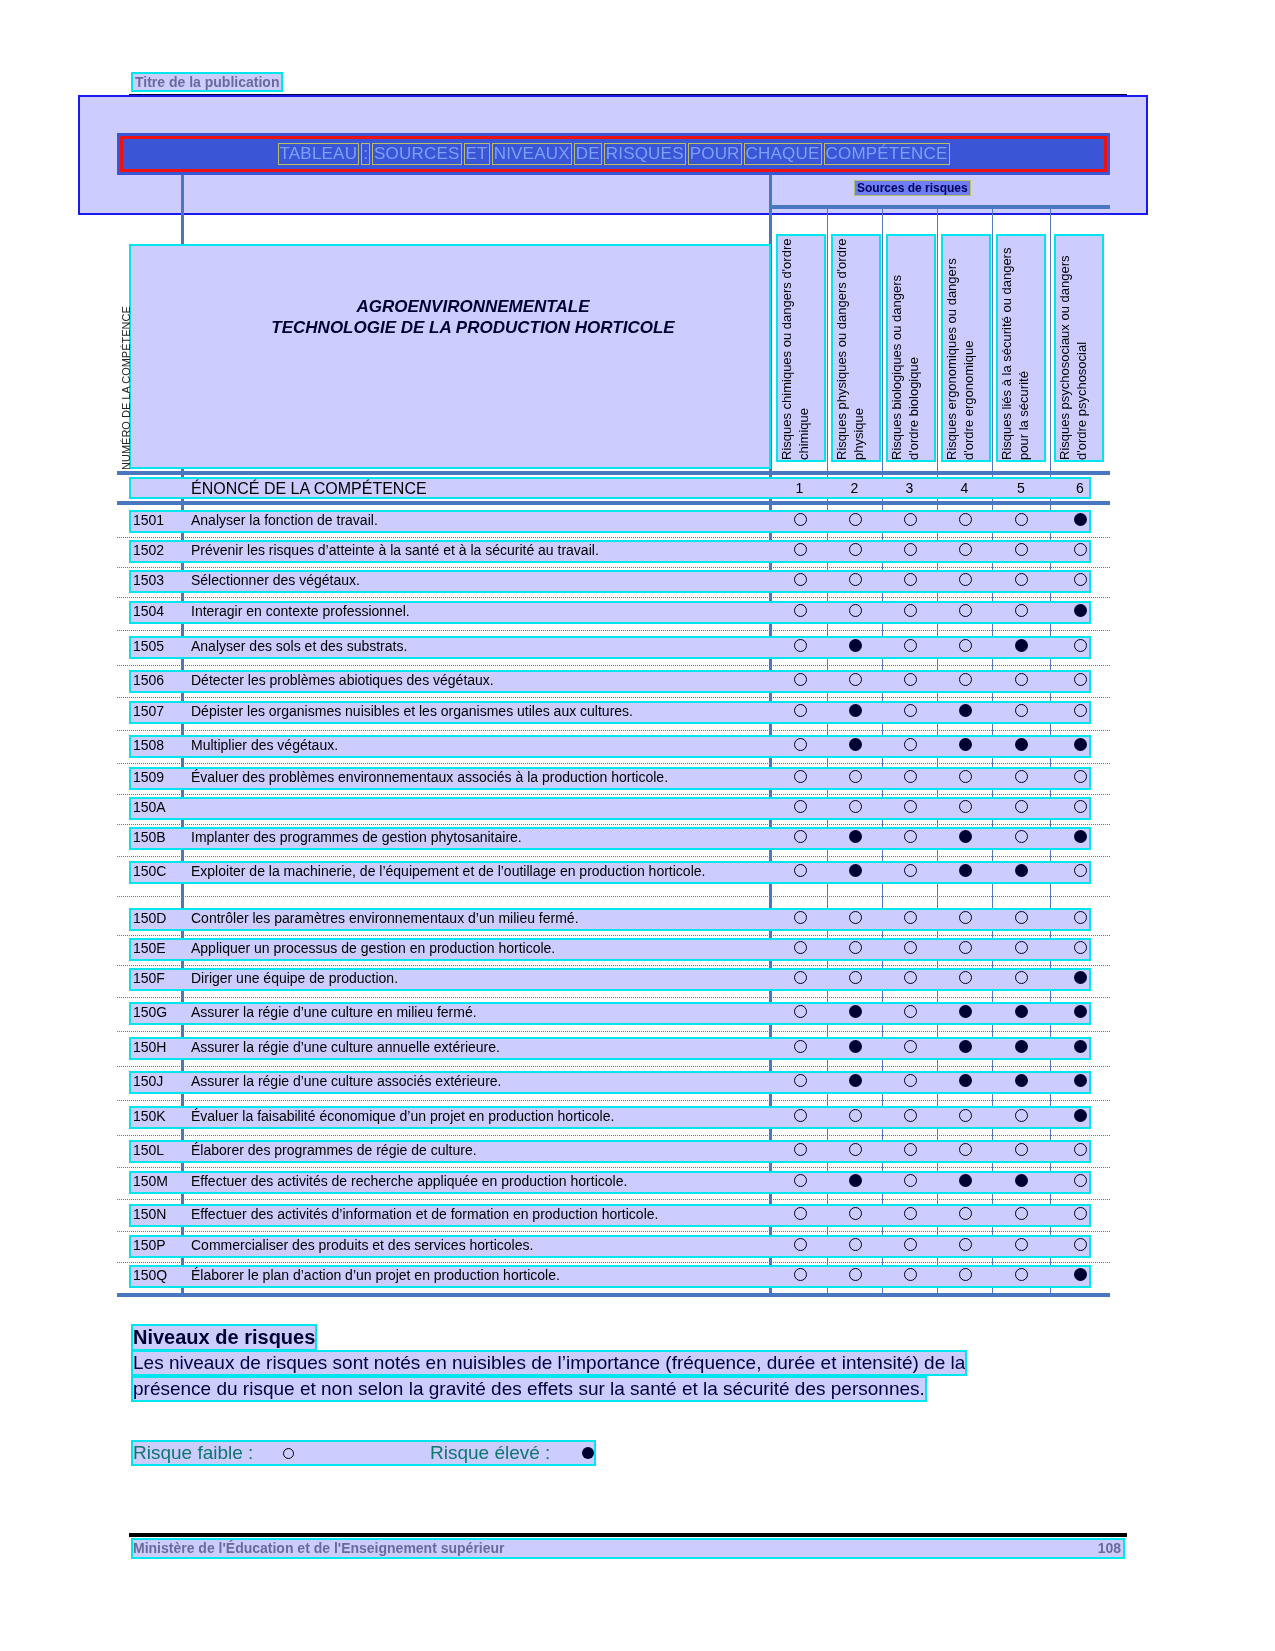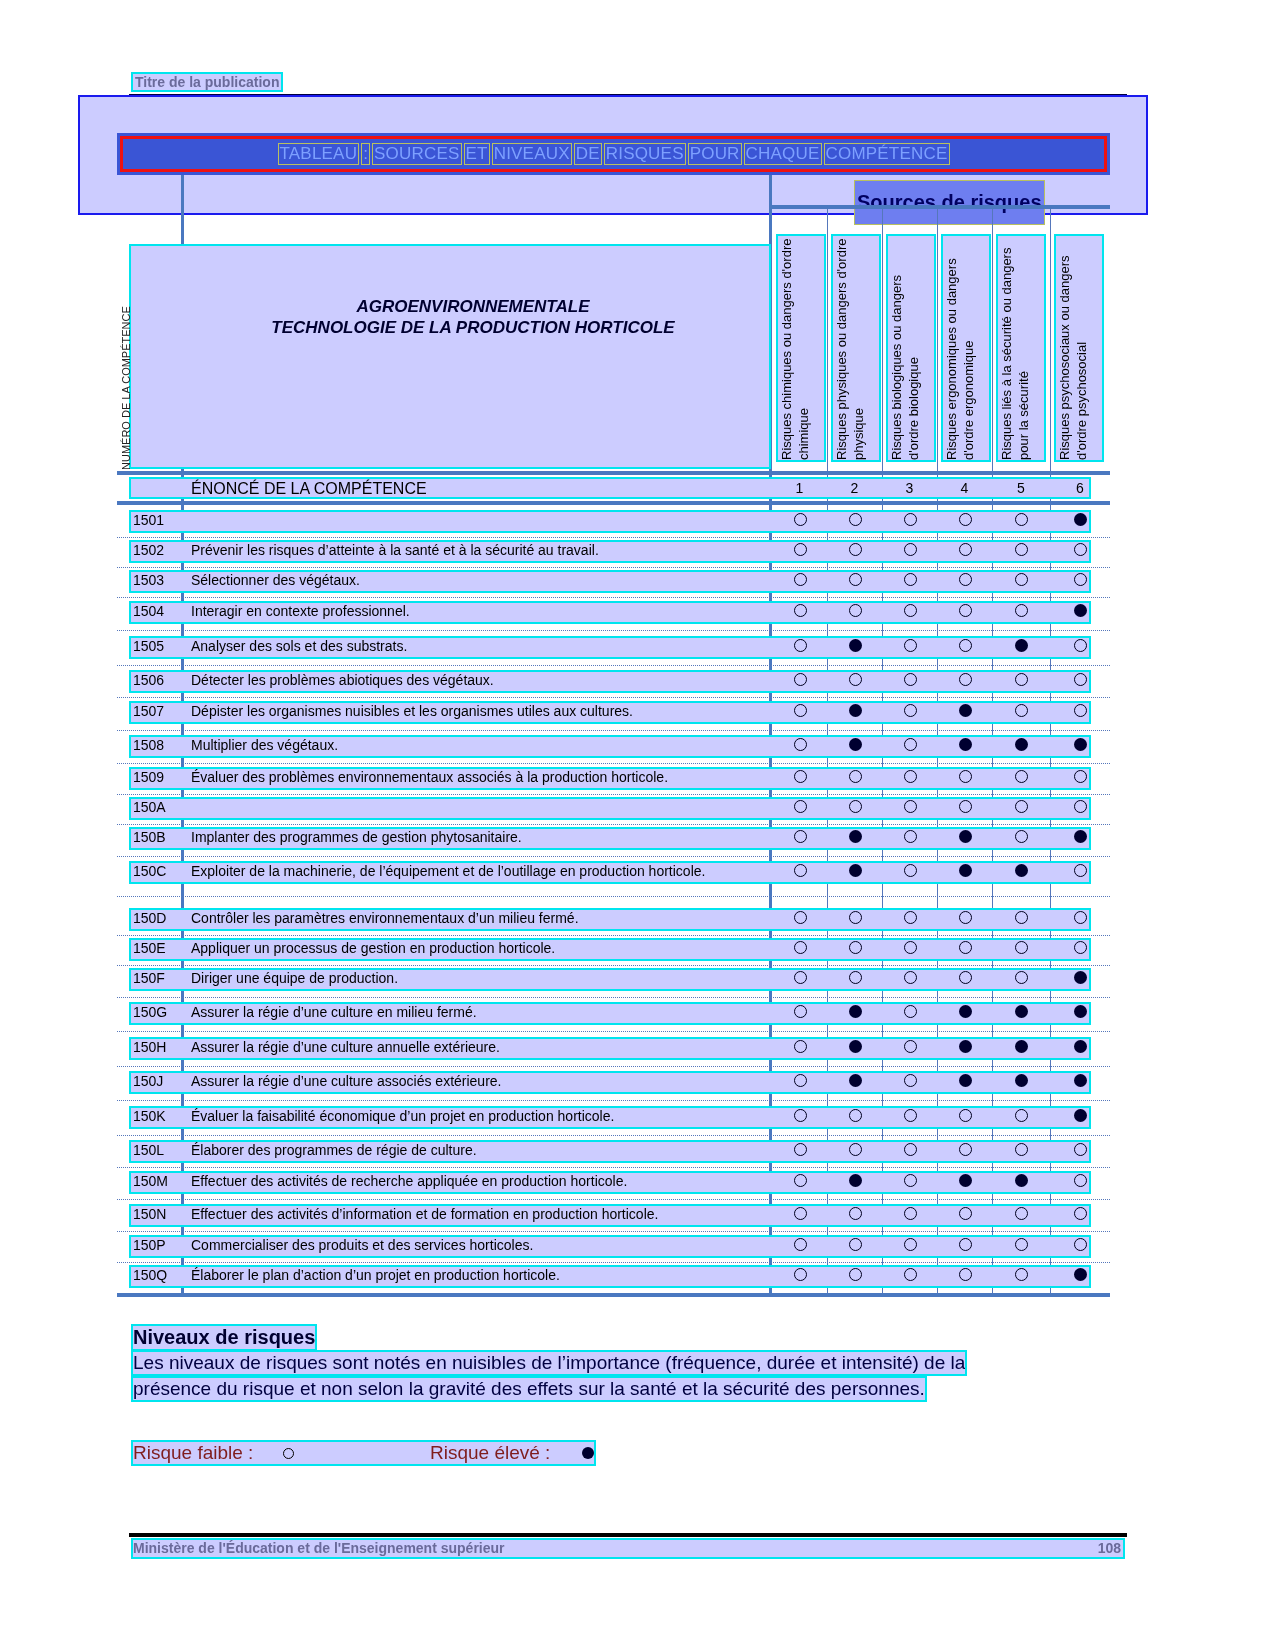--- a/index.html
+++ b/index.html
@@ -7,21 +7,21 @@
          font-family:"Liberation Sans", sans-serif; color:#000; }
   .abs { position:absolute; }
   .hl { background:#ccccff; outline:2px solid #00e5ee; }
   #pub-title { left:133px; top:74px; font-size:14px; color:#6a6a9a; font-weight:bold; line-height:16px; padding:0 2px; }
   #top-rule { left:129px; top:94px; width:998px; height:3px; background:#000040; }
   #header-frame { left:78px; top:95px; width:1070px; height:120px; border:2px solid #1a1aee; background:#ccccff; box-sizing:border-box; }
   #title-bar { left:117px; top:133px; width:993px; height:42px; background:#3a55d5; }
   #title-inner { left:120px; top:136px; width:987px; height:36px; border:3px solid #ee1111; box-sizing:border-box;
                  display:flex; align-items:center; justify-content:center; color:#7da0ff; font-size:17px; letter-spacing:0.2px; }
   #title-inner span.w { outline:1px solid #b8c060; padding:0 1px; margin:0 2px; }
-  #sources-label { left:855px; top:181px; font-size:20px; font-weight:bold; color:#000060; background:#6e7ef0; outline:1px solid #b8c060; padding:10px 2px; }
+  #sources-label { left:855px; top:181px; font-size:12px; font-weight:bold; color:#000060; background:#6e7ef0; outline:1px solid #b8c060; padding:0 2px; }
   #sources-rule { left:770px; top:205px; width:340px; height:4px; background:#4a78c0; }
   .vline { position:absolute; background:#4a78c0; }
   .thin { width:1px; background:#5577bb; }
   #comp-header { left:131px; top:246px; width:638px; height:221px; }
   #comp-title { left:183px; top:296px; width:580px; text-align:center; font-size:17px; font-weight:bold; font-style:italic; color:#000030; line-height:21px; }
   #numero-label { left:120px; top:470px; transform-origin:0 0; transform:rotate(-90deg); font-size:11px; color:#222; white-space:nowrap; }
   .col-head { position:absolute; top:236px; width:46px; height:224px; }
   .col-head .rot { position:absolute; left:0; top:224px; width:224px; transform-origin:0 0; transform:rotate(-90deg);
                    font-size:13px; line-height:17px; color:#000; }
   #hdr-rule1 { left:117px; top:471px; width:993px; height:4px; background:#4a78c0; }
@@ -30,21 +30,21 @@
   .row { position:absolute; left:131px; width:958px; height:19px; }
   .row .code { position:absolute; left:2px; top:0; font-size:14px; }
   .row .text { position:absolute; left:60px; top:0; width:578px; font-size:14px; line-height:17px; }
   .mark { position:absolute; top:1px; width:13px; height:13px; border-radius:50%; box-sizing:border-box; }
   .mark.low { border:1.5px solid #000020; background:transparent; }
   .mark.high { background:#000030; }
   .dotsep { position:absolute; height:0; border-top:1px dotted #5577bb; }
   #bottom-rule { left:117px; top:1293px; width:993px; height:4px; background:#4a78c0; }
   #levels-title { left:133px; top:1326px; font-size:20px; font-weight:bold; color:#000030; }
   .levels-para { left:133px; font-size:19px; color:#000040; }
-  #legend { left:133px; top:1442px; width:461px; height:22px; font-size:19px; color:#7f1d1d; }
+  #legend { left:133px; top:1442px; width:461px; height:22px; font-size:19px; color:#0f766e; }
   #footer-rule { left:129px; top:1533px; width:998px; height:4px; background:#000; }
   #footer { left:133px; top:1540px; width:990px; height:17px; font-size:14px; font-weight:bold; color:#6a6a9a; }
 </style>
 </head>
 <body>
 
 <div id="pub-title" class="abs hl">Titre de la publication</div>
 <div id="top-rule" class="abs"></div>
 
 <div id="header-frame" class="abs"></div>
@@ -113,20 +113,21 @@
     <div class="abs" style="left: 882px; width: 55px; top: 480px; text-align: center; font-size: 14px;">3</div>
     <div class="abs" style="left: 937px; width: 55px; top: 480px; text-align: center; font-size: 14px;">4</div>
     <div class="abs" style="left: 992px; width: 58px; top: 480px; text-align: center; font-size: 14px;">5</div>
     <div class="abs" style="left: 1050px; width: 60px; top: 480px; text-align: center; font-size: 14px;">6</div>
   </div>
 <div id="hdr-rule2" class="abs"></div>
 
 <div id="rows">
     <div class="row hl" style="top: 512px;">
       <span class="code">1501</span>
+      <span class="text">Analyser la fonction de travail.</span>
       <span class="mark low" style="left: 663px;"></span>
       <span class="mark low" style="left: 718px;"></span>
       <span class="mark low" style="left: 773px;"></span>
       <span class="mark low" style="left: 828px;"></span>
       <span class="mark low" style="left: 884px;"></span>
       <span class="mark high" style="left: 943px;"></span>
     </div>
     <div class="dotsep" style="left: 117px; width: 993px; top: 537px;"></div>
     <div class="row hl" style="top: 542px;">
       <span class="code">1502</span>

